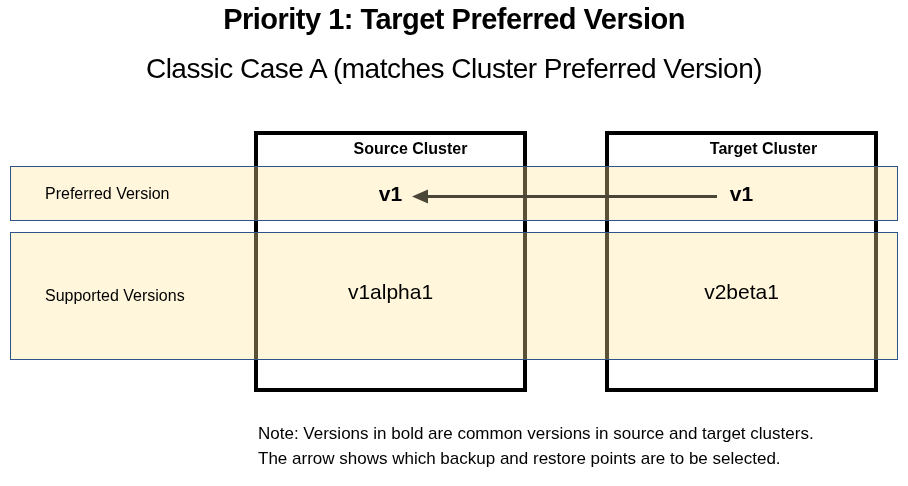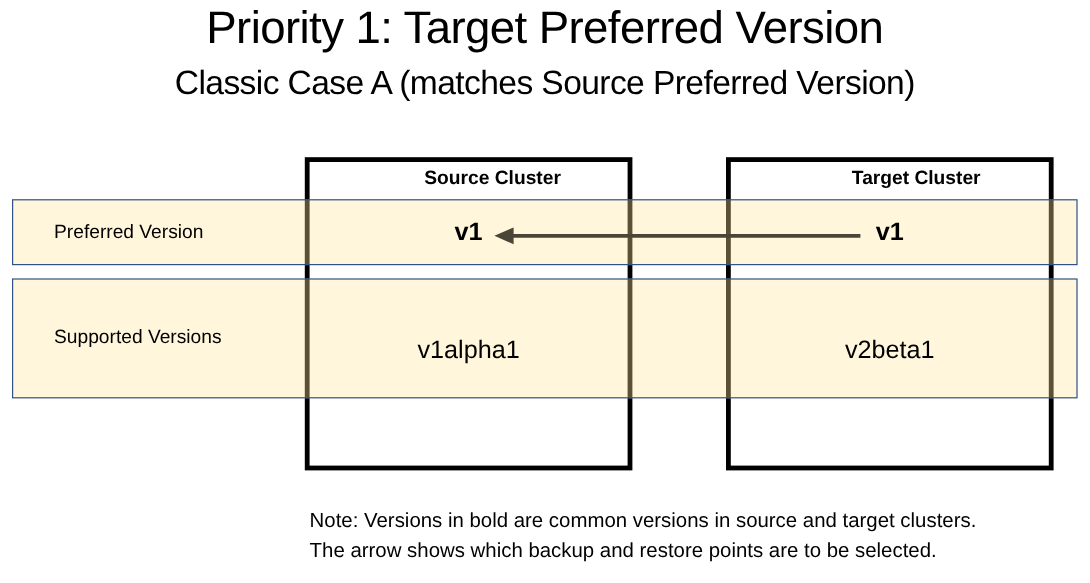--- a/index.html
+++ b/index.html
@@ -9,22 +9,22 @@
     height: 486px;
     background: #ffffff;
     font-family: "Liberation Sans", sans-serif;
     color: #000000;
     overflow: hidden;
   }
   .title {
     position: absolute;
     top: 3px; left: 0; width: 100%;
     text-align: center;
-    font-size: 38px;
-    font-weight: 400;
+    font-size: 29px;
+    font-weight: 700;
     letter-spacing: -0.5px;
     z-index: 4;
   }
   .subtitle {
     position: absolute;
     top: 53px; left: 0; width: 100%;
     text-align: center;
     font-size: 28px;
     font-weight: 400;
     letter-spacing: -0.5px;
@@ -51,21 +51,21 @@
   .band {
     position: absolute;
     left: 10px;
     width: 888px;
     box-sizing: border-box;
     background: rgba(255, 229, 153, 0.35);
     border: 1.5px solid #2F5389;
     z-index: 2;
   }
   .band.preferred { top: 166px; height: 55px; }
-  .band.supported { top: 232px; height: 100px; }
+  .band.supported { top: 232px; height: 128px; }
   .band-label {
     position: absolute;
     left: 10px; top: 0;
     height: 100%;
     display: flex;
     align-items: center;
     font-size: 16px;
     white-space: nowrap;
     margin-left: 24px;
   }
@@ -100,21 +100,21 @@
     line-height: 25px;
     z-index: 4;
   }
 </style>
 </head>
 <body>
 
 <div class="canvas">
 
   <div class="title">Priority 1: Target Preferred Version</div>
-  <div class="subtitle">Classic Case A (matches Source Preferred Version)</div>
+  <div class="subtitle">Classic Case A (matches Cluster Preferred Version)</div>
 
   <div class="cluster-box source">
     <div class="cluster-header">Source Cluster</div>
   </div>
   <div class="cluster-box target">
     <div class="cluster-header">Target Cluster</div>
   </div>
 
   <div class="band preferred">
     <div class="band-label">Preferred Version</div>

